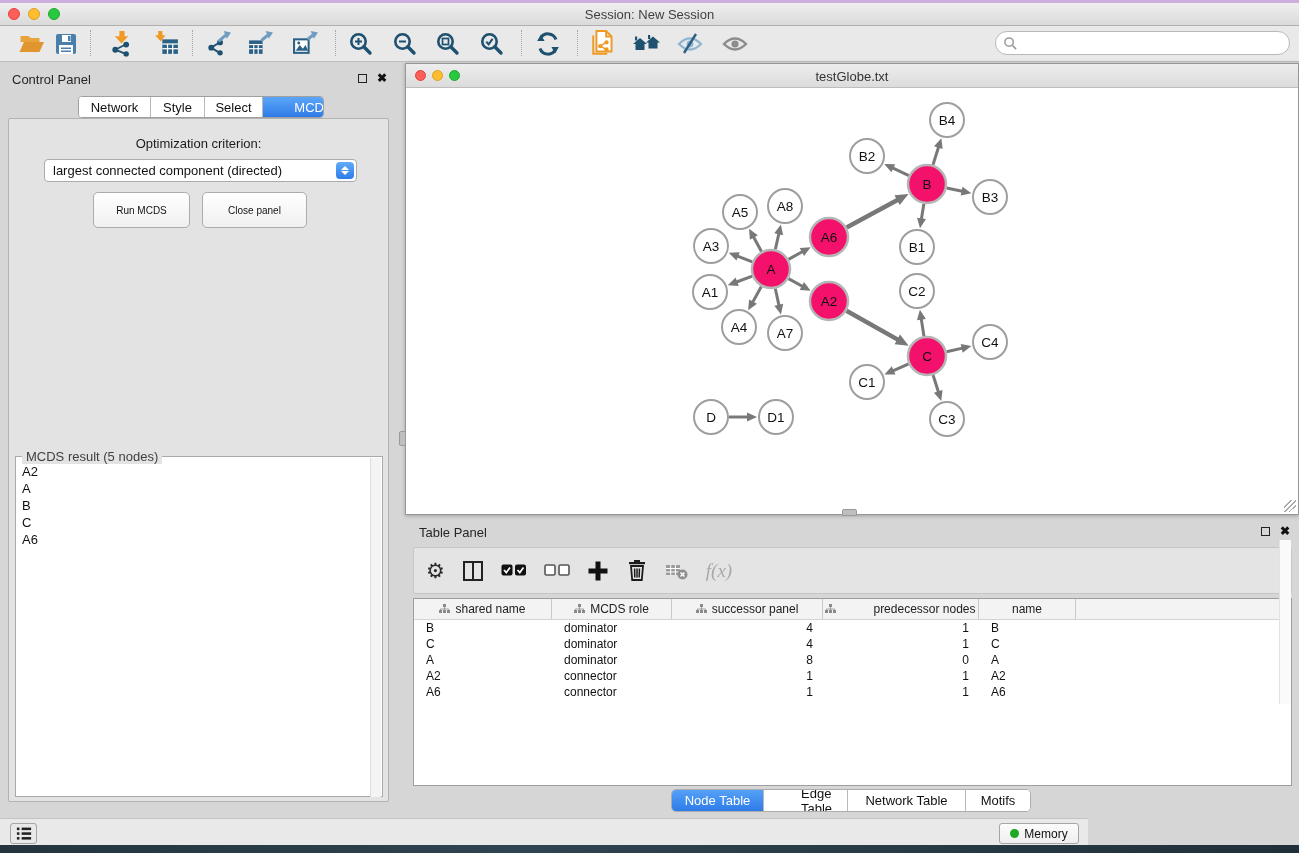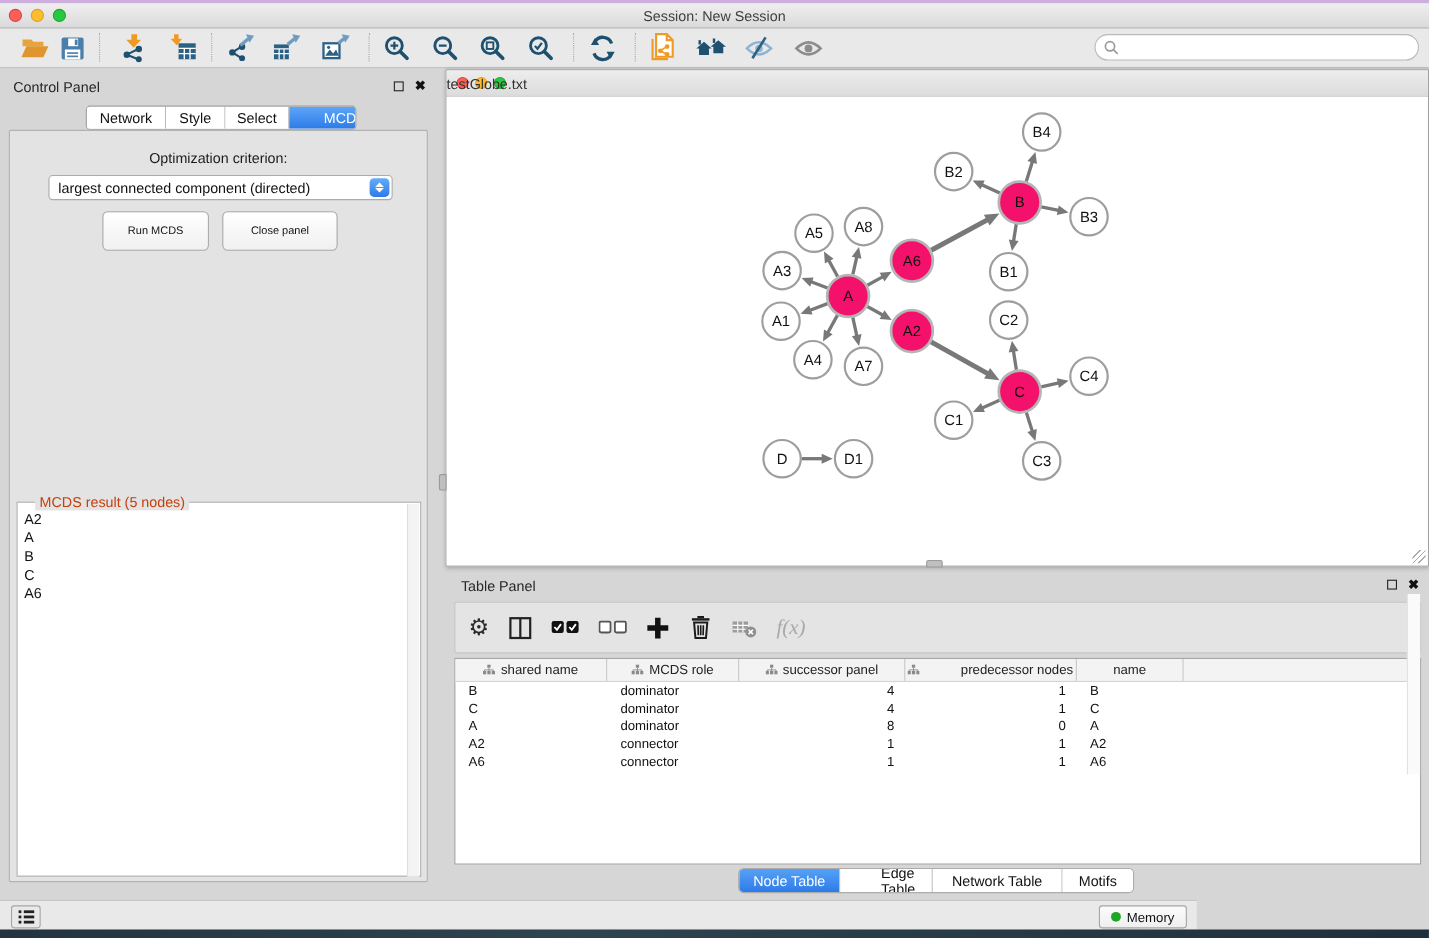--- a/index.html
+++ b/index.html
@@ -51,33 +51,33 @@
     align-items:center; justify-content:center; gap:1px; position:absolute; }
   #opt-stepper .up { width:0; height:0; border-left:4px solid transparent;
     border-right:4px solid transparent; border-bottom:4px solid #fff; }
   #opt-stepper .dn { width:0; height:0; border-left:4px solid transparent;
     border-right:4px solid transparent; border-top:4px solid #fff; }
   .cp-btn { top:73px; height:36px; background:linear-gradient(#FFFFFF,#F0F0F0);
     border:1px solid #ACACAC; border-radius:5px; font-size:10px; color:#111;
     display:flex; align-items:center; justify-content:center;text-align:center; }
   #mcds-result { left:6px; top:337px; width:368px; height:341px; background:#fff;
     border:1px solid #A9A9A9; }
-  #mcds-legend { left:16px; top:-8px; background:#E3E3E3; padding:0 4px; font-size:13px; color:#c2410c; }
+  #mcds-legend { left:6px; top:-8px; background:#E3E3E3; padding:0 4px; font-size:13px; color:#404040; }
   #mcds-list { left:2px; top:6px; width:348px; font-size:13px; color:#111; }
   #mcds-list div { padding:1px 4px; line-height:15px; }
   #mcds-scroll { right:1px; top:1px; width:11px; height:339px; background:#F4F4F4;
     border-left:1px solid #DDD; }
 
   
   #net-window { left:405px; top:63px; width:894px; height:452px; background:#fff;
     border:1px solid #979797; box-shadow:0 1px 4px rgba(0,0,0,0.25); }
   #net-titlebar { left:0; top:0; width:100%; height:24px;
     background:linear-gradient(#EDEDED,#DCDCDC); border-bottom:1px solid #BDBDBD; }
   #net-titlebar .tl { width:11px; height:11px; top:6px; }
-  #net-title-text { width:100%; top:5px; font-size:13px; color:#333; }
+  #net-title-text { width:100%; top:5px; text-align:center; font-size:13px; color:#333; }
   #net-canvas { left:0; top:24px; width:892px; height:426px; background:#fff; }
   #net-grip { right:2px; bottom:2px; width:12px; height:12px; position:absolute;
     background:
       linear-gradient(135deg, transparent 48%, #AAA 48%, #AAA 55%, transparent 55%),
       linear-gradient(135deg, transparent 68%, #AAA 68%, #AAA 75%, transparent 75%),
       linear-gradient(135deg, transparent 28%, #AAA 28%, #AAA 35%, transparent 35%); }
   .split-tab-v { left:399px; top:431px; width:7px; height:15px; background:#BFBFBF;
     border:1px solid #9A9A9A; border-radius:2px 0 0 2px; }
   .split-tab-h { left:842px; top:509px; width:15px; height:7px; background:#BFBFBF;
     border:1px solid #9A9A9A; border-radius:2px 2px 0 0; }

